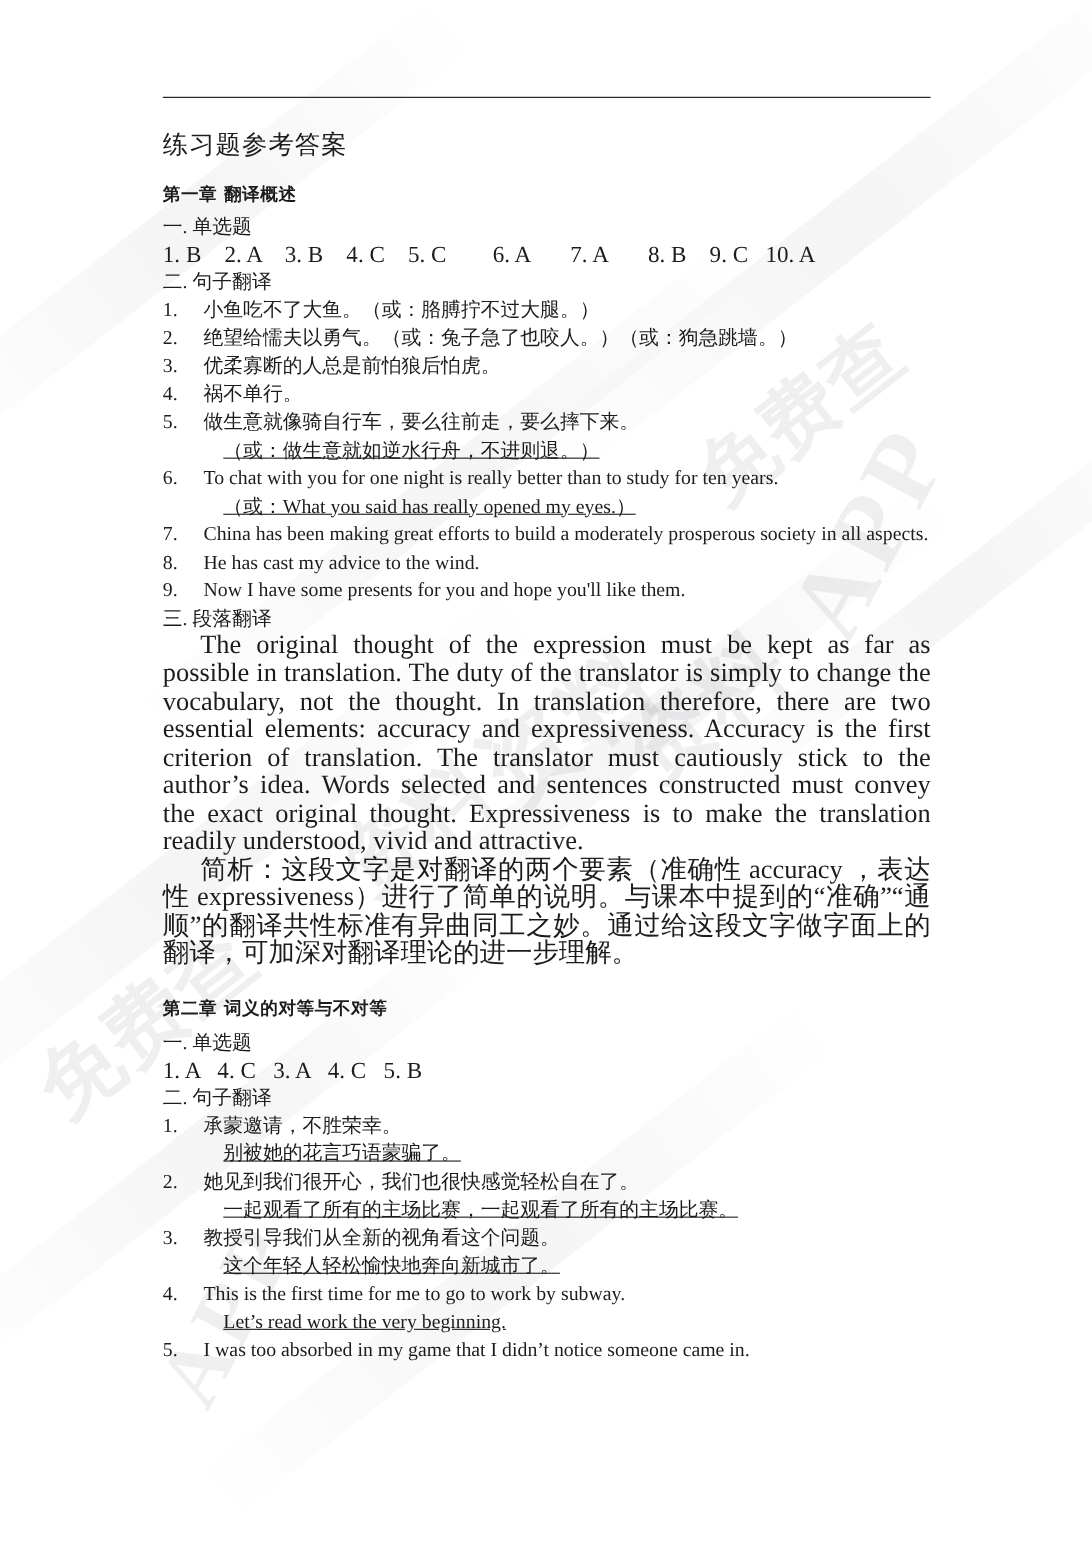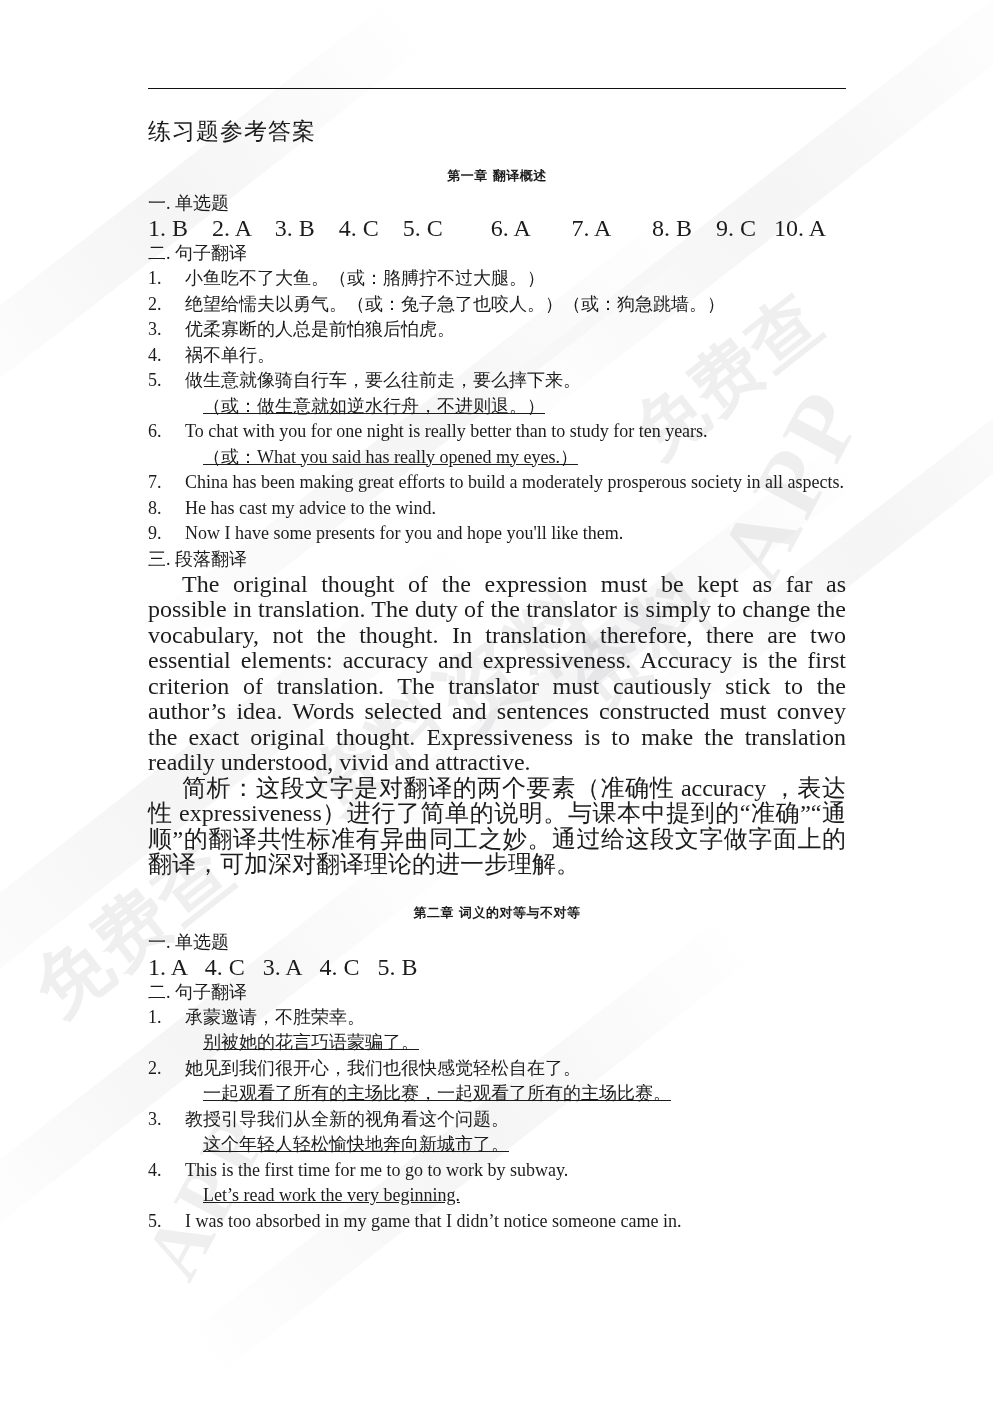--- a/index.html
+++ b/index.html
@@ -67,38 +67,38 @@
   .doc-title {
     text-align: left;
     font-family: "DejaVu Sans", sans-serif;
     font-size: 23px;
     font-weight: 400;
     margin: 12px 0 20px 0;
     letter-spacing: 1px;
   }
 
   .chapter-title {
-    text-align: center;
+    text-align: left;
     font-family: "DejaVu Sans", sans-serif;
-    font-size: 13px;
+    font-size: 16px;
     font-weight: 700;
     margin: 0 0 6px 0;
     letter-spacing: 0.5px;
   }
   .chapter-title.ch2 { margin-top: 26px; margin-bottom: 8px; }
 
   .section-head {
     font-size: 18px;
     line-height: 25px;
     font-family: "Liberation Serif", serif;
     margin: 0;
   }
 
   .answer-row {
-    font-size: 24px;
+    font-size: 21px;
     line-height: 25px;
     margin: 0;
     white-space: pre;
   }
 
   
   ol.qlist {
     list-style: none;
     margin: 0;
     padding: 0;

